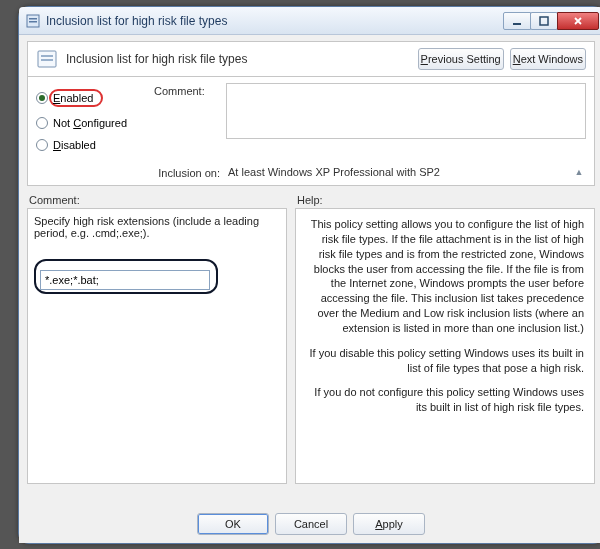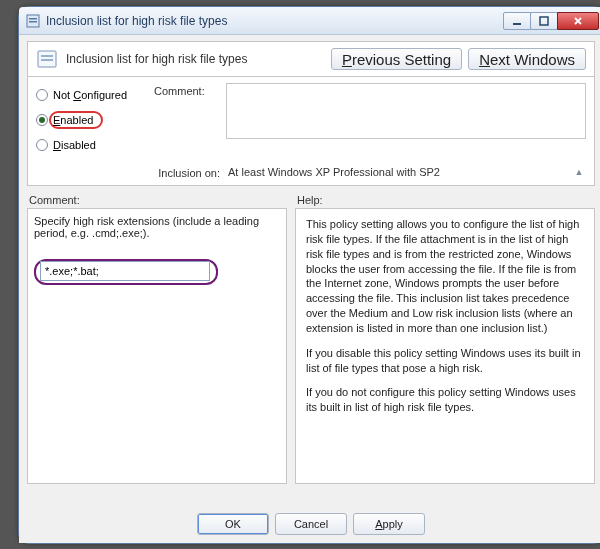--- a/index.html
+++ b/index.html
@@ -62,26 +62,26 @@
   
   .hdr {
     border:1px solid #c6c6c6;
     background:#fff;
     padding:6px 8px;
     display:flex;align-items:center;
   }
   .hdr-icon { width:22px;height:22px;margin-right:8px; }
   .hdr-title { font-size:12px;color:#333; flex:1; }
   .navbtn {
-    height:22px; padding:0 10px;
+    height:22px; padding:0 2px;
     border:1px solid #aab5c4;
     background:linear-gradient(#fdfdfd,#e6ebf2);
     border-radius:3px;
     margin-left:6px;
-    font-size:15px;
+    font-size:11px;
     color:#222;
   }
 
   
   .toparea {
     border:1px solid #c6c6c6;
     border-top:none;
     background:#fff;
     padding:6px 8px 6px 8px;
     position:relative;
@@ -111,24 +111,24 @@
   .pane {
     border:1px solid #c6c6c6;background:#fff;
     padding:6px; height:276px; overflow:hidden;
   }
   .ext-label { color:#222;margin-bottom:18px;display:block; }
   .ext-input {
     width:170px;height:20px;border:1px solid #8aa3c0;
     padding:2px 4px;font-family:inherit;font-size:11px;
   }
   .red-circ2 {
-    display:inline-block;border:2px solid #701a75;border-radius:12px;
-    padding:0 6px 2px 4px;margin-top:2px;
-  }
-  .help-text { color:#222;line-height:1.35;padding:2px 4px; }
+    display:inline-block;border:2px solid #0f172a;border-radius:12px;
+    padding:9px 6px 2px 4px;margin-top:2px;
+  }
+  .help-text { color:#222;line-height:1.35;padding:2px 4px;text-align:right; }
   .help-text p { margin:0 0 10px 0; }
 
   
   .btnrow { display:flex;justify-content:center;gap:6px;margin-top:6px; }
   .dlgbtn {
     height:22px;width:72px;
     border:1px solid #aab5c4;border-radius:3px;
     background:linear-gradient(#fdfdfd,#e6ebf2);
     font-size:11px;color:#222;
   }
@@ -179,26 +179,26 @@
       </span>
       <span class="hdr-title">Inclusion list for high risk file types</span>
       <button class="navbtn"><span class="underline-letter">P</span><span>revious Setting</span></button>
       <button class="navbtn"><span class="underline-letter">N</span><span>ext Windows</span></button>
     </div>
 
     <div class="toparea">
       <div class="topgrid">
         <div class="radio-col">
           <div class="radio-row">
+            <span class="radio-dot sel"></span>
+            <span class="red-circ"><span class="underline-letter">E</span>nabled</span>
+          </div>
+          <div class="radio-row">
             <span class="radio-dot"></span>
             <span>Not <span class="underline-letter">C</span>onfigured</span>
-          </div>
-          <div class="radio-row">
-            <span class="radio-dot sel"></span>
-            <span class="red-circ"><span class="underline-letter">E</span>nabled</span>
           </div>
           <div class="radio-row">
             <span class="radio-dot"></span>
             <span><span class="underline-letter">D</span>isabled</span>
           </div>
         </div>
         <div class="lbl-col">Comment:</div>
         <div>
           <textarea class="tbox" style=""></textarea>
         </div>

